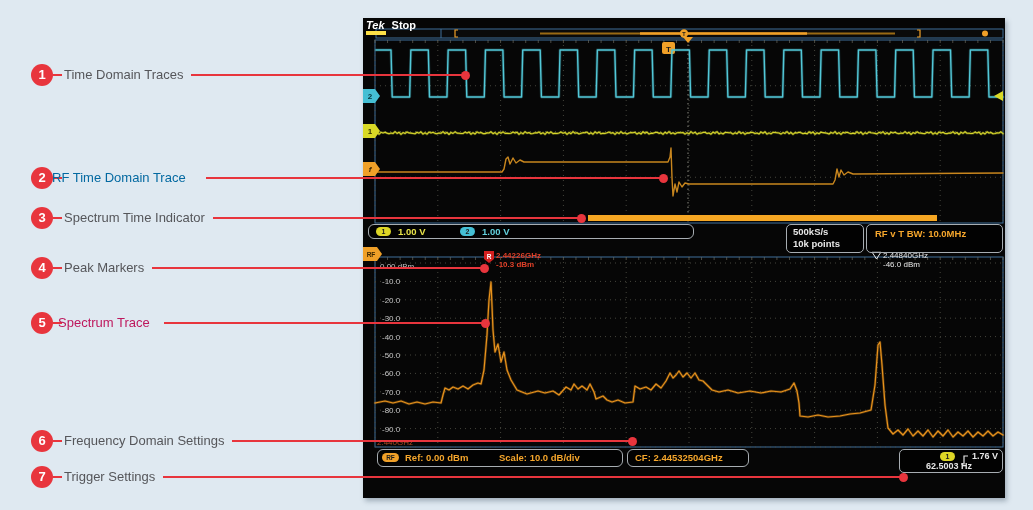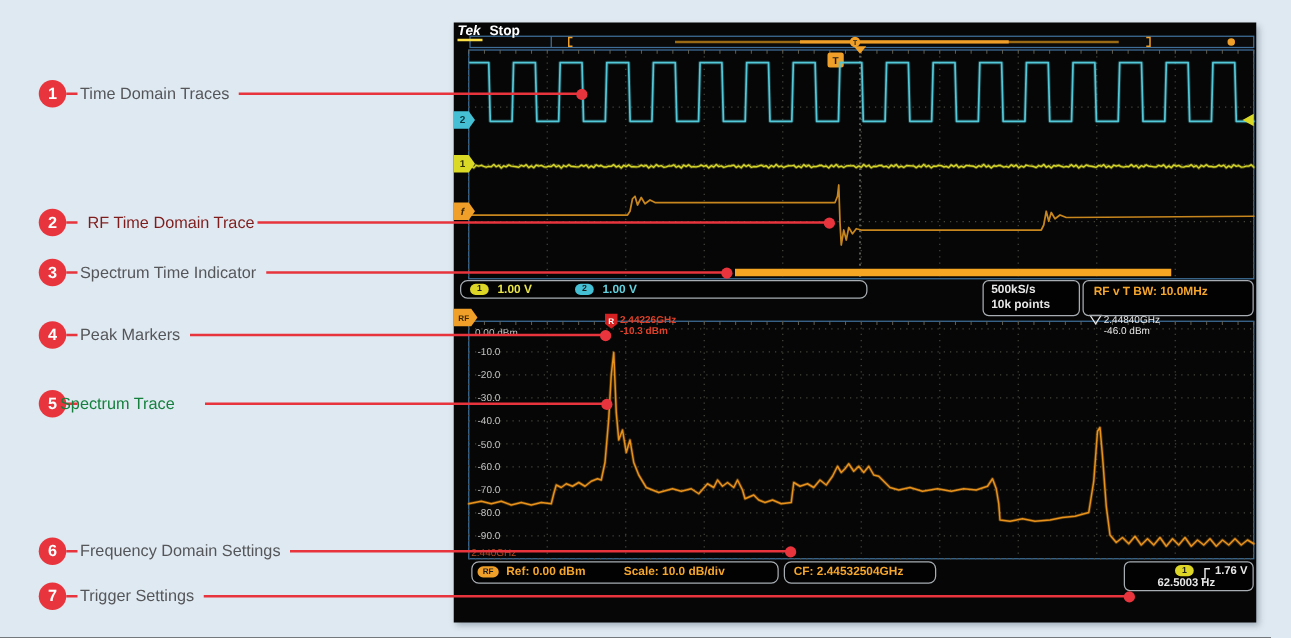--- a/index.html
+++ b/index.html
@@ -11,21 +11,21 @@
     color:#fff;font:bold 13px/22px "Liberation Sans",sans-serif;text-align:center;z-index:12;}
   .co-dash{position:absolute;height:2px;z-index:12;}
   .co-label{position:absolute;font:13px/16px "Liberation Sans",sans-serif;white-space:nowrap;z-index:12;}
   .co-line{position:absolute;height:2px;z-index:12;}
   .co-dot{position:absolute;width:9px;height:9px;border-radius:50%;z-index:12;}
   
   #scope{position:absolute;left:363px;top:18px;width:642px;height:480px;background:#060606;
     box-shadow:2px 3px 5px rgba(40,60,80,.35);z-index:1;color:#e4e4e4;}
   #svg{position:absolute;left:0;top:0;}
   .hdr{position:absolute;left:3px;top:1px;font:bold 11px "Liberation Sans",sans-serif;color:#fff;}
-  .brand{border-bottom:2px solid #fde047;padding:0 1px 0 0;font-style:italic;}
+  .brand{border-bottom:4px solid #fde047;padding:0 1px 0 0;font-style:italic;}
   .acq{margin-left:6px;}
   .sbox{position:absolute;border:1px solid #a7adb2;border-radius:6px;background:rgba(0,0,0,.55);}
   .sbox span{position:absolute;white-space:nowrap;}
   .val{font:bold 9.5px "Liberation Sans",sans-serif;top:1px;}
   .v2{font:bold 9px "Liberation Sans",sans-serif;}
   .txt-y{color:#e8e44a}.txt-c{color:#62d0dc}.txt-o{color:#f5a62c}.txt-w{color:#e6e6e6}
   .pill{position:absolute;width:15px;height:9px;border-radius:5px;text-align:center;
     font:bold 7px/10px "Liberation Sans",sans-serif;color:#1c1c1c;top:2px;}
   .pill-y{background:#ddd626}.pill-c{background:#45bfd4}.pill-o{background:#f0a028}
   .tbadge{position:absolute;width:9px;height:9px;border-radius:2px;background:#f0a028;color:#1c1c1c;
@@ -37,36 +37,36 @@
 
 <div id="canvas">
   <div id="callouts">
       <div class="co-circle" style="left: 31px; top: 64px; background: rgb(232, 53, 61);">1</div>
       <div class="co-dash" style="left: 53px; top: 74px; width: 9px; background: rgb(232, 53, 61);"></div>
       <div class="co-label" style="left: 64px; top: 67px; color: rgb(85, 86, 90);">Time Domain Traces</div>
       <div class="co-line" style="left: 191px; top: 74px; width: 274px; background: rgb(232, 53, 61);"></div>
       <div class="co-dot" style="left: 461px; top: 70.5px; background: rgb(232, 53, 61);"></div>
       <div class="co-circle" style="left: 31px; top: 167px; background: rgb(232, 53, 61);">2</div>
       <div class="co-dash" style="left: 53px; top: 177px; width: 9px; background: rgb(232, 53, 61);"></div>
-      <div class="co-label" style="left: 70px; top: 170px; color: #7f1d1d;">RF Time Domain Trace</div>
+      <div class="co-label" style="left: 52px; top: 170px; color: #0369a1;">RF Time Domain Trace</div>
       <div class="co-line" style="left: 206px; top: 177px; width: 457px; background: rgb(232, 53, 61);"></div>
       <div class="co-dot" style="left: 659px; top: 173.5px; background: rgb(232, 53, 61);"></div>
       <div class="co-circle" style="left: 31px; top: 207px; background: rgb(232, 53, 61);">3</div>
       <div class="co-dash" style="left: 53px; top: 217px; width: 9px; background: rgb(232, 53, 61);"></div>
       <div class="co-label" style="left: 64px; top: 210px; color: rgb(85, 86, 90);">Spectrum Time Indicator</div>
       <div class="co-line" style="left: 213px; top: 217px; width: 368px; background: rgb(232, 53, 61);"></div>
       <div class="co-dot" style="left: 577px; top: 213.5px; background: rgb(232, 53, 61);"></div>
       <div class="co-circle" style="left: 31px; top: 257px; background: rgb(232, 53, 61);">4</div>
       <div class="co-dash" style="left: 53px; top: 267px; width: 9px; background: rgb(232, 53, 61);"></div>
       <div class="co-label" style="left: 64px; top: 260px; color: rgb(85, 86, 90);">Peak Markers</div>
       <div class="co-line" style="left: 152px; top: 267px; width: 332px; background: rgb(232, 53, 61);"></div>
       <div class="co-dot" style="left: 480px; top: 263.5px; background: rgb(232, 53, 61);"></div>
       <div class="co-circle" style="left: 31px; top: 312px; background: rgb(232, 53, 61);">5</div>
       <div class="co-dash" style="left: 53px; top: 322px; width: 9px; background: rgb(232, 53, 61);"></div>
-      <div class="co-label" style="left: 48px; top: 315px; color: #15803d;">Spectrum Trace</div>
+      <div class="co-label" style="left: 58px; top: 315px; color: #be185d;">Spectrum Trace</div>
       <div class="co-line" style="left: 164px; top: 322px; width: 321px; background: rgb(232, 53, 61);"></div>
       <div class="co-dot" style="left: 481px; top: 318.5px; background: rgb(232, 53, 61);"></div>
       <div class="co-circle" style="left: 31px; top: 430px; background: rgb(232, 53, 61);">6</div>
       <div class="co-dash" style="left: 53px; top: 440px; width: 9px; background: rgb(232, 53, 61);"></div>
       <div class="co-label" style="left: 64px; top: 433px; color: rgb(85, 86, 90);">Frequency Domain Settings</div>
       <div class="co-line" style="left: 232px; top: 440px; width: 400px; background: rgb(232, 53, 61);"></div>
       <div class="co-dot" style="left: 628px; top: 436.5px; background: rgb(232, 53, 61);"></div>
       <div class="co-circle" style="left: 31px; top: 466px; background: rgb(232, 53, 61);">7</div>
       <div class="co-dash" style="left: 53px; top: 476px; width: 9px; background: rgb(232, 53, 61);"></div>
       <div class="co-label" style="left: 64px; top: 469px; color: rgb(85, 86, 90);">Trigger Settings</div>

